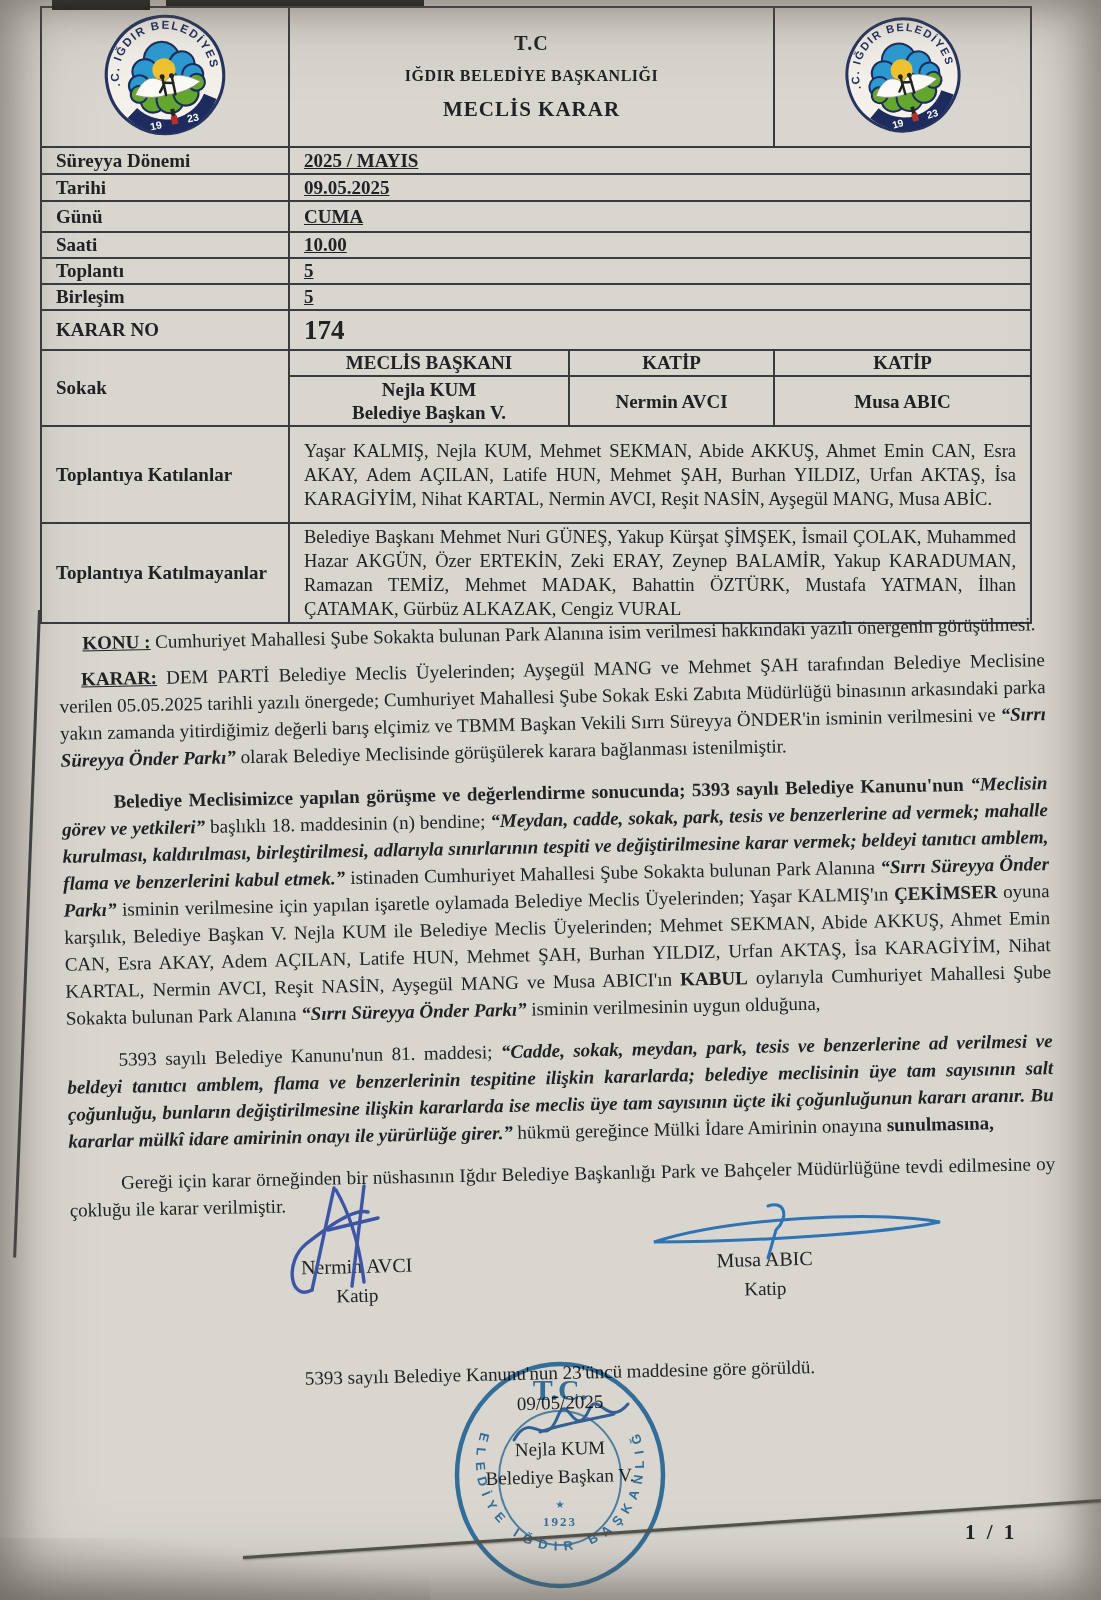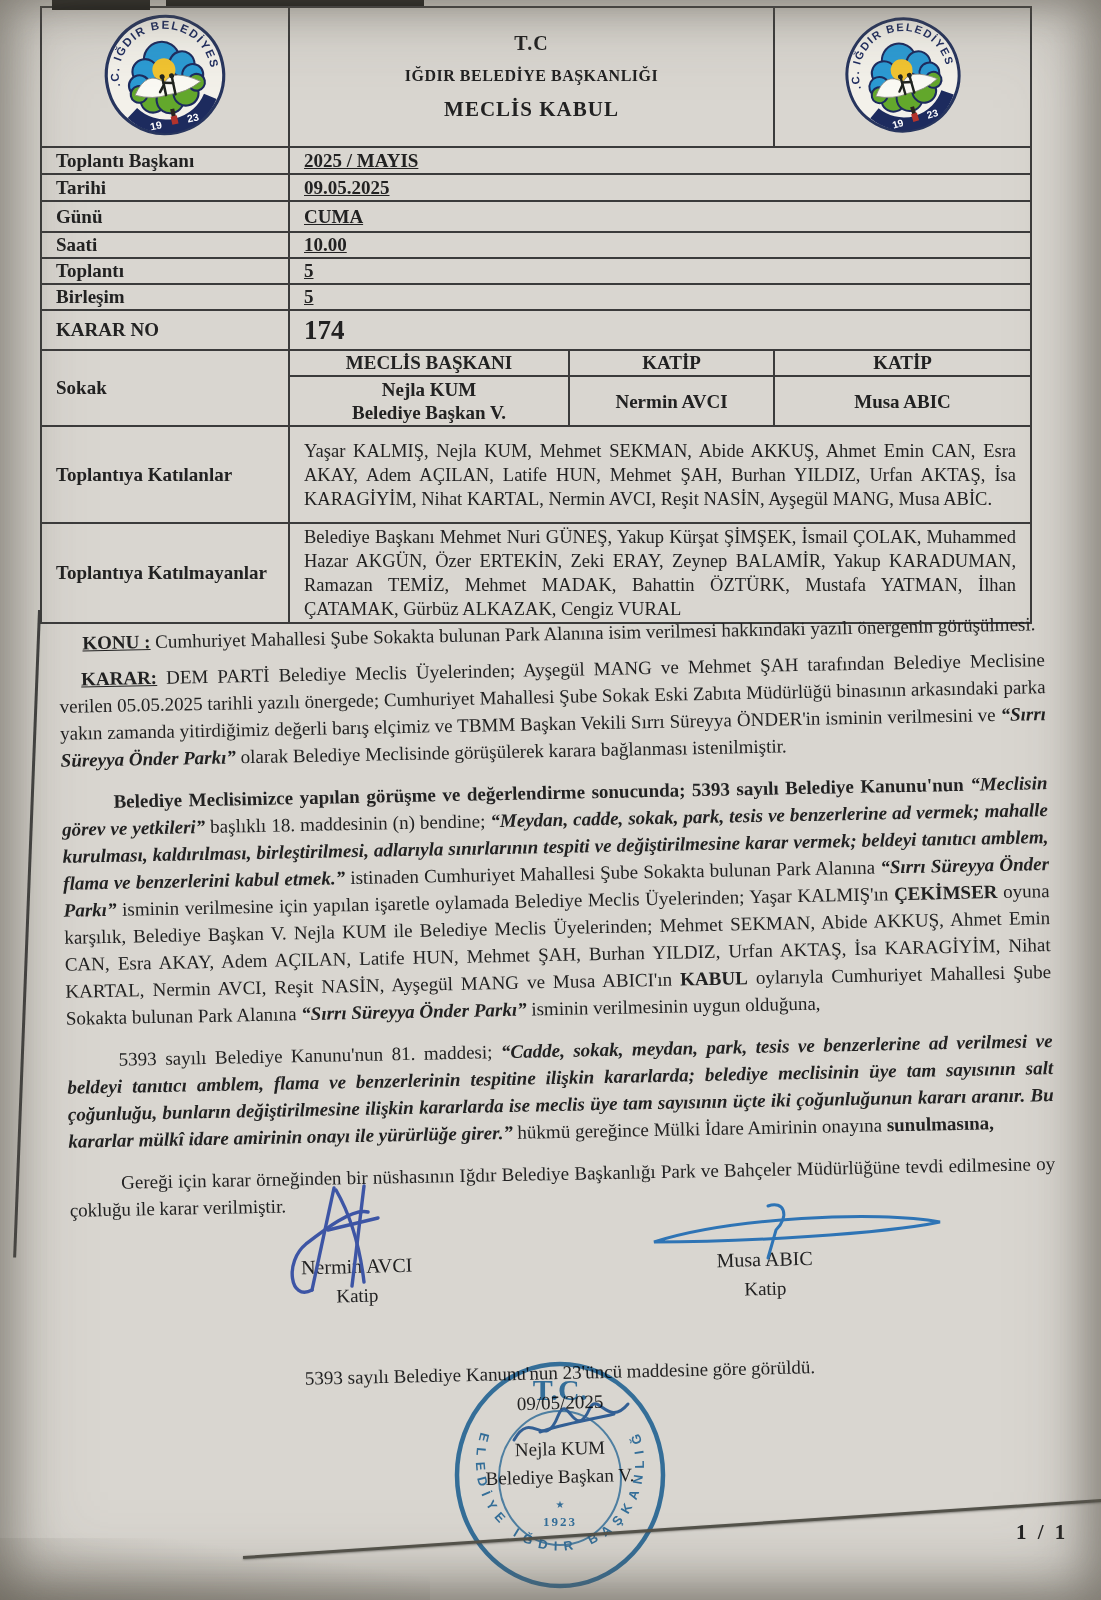--- a/index.html
+++ b/index.html
@@ -49,21 +49,21 @@
   
   .approval-line{position:absolute;left:230px;top:1362px;width:660px;text-align:center;
         font-size:19px;z-index:3;transform:rotate(-1.3deg);}
   .approval-date{position:absolute;left:430px;top:1392px;width:260px;text-align:center;
         font-size:19px;z-index:3;transform:rotate(-1.5deg);}
   .approval-name{position:absolute;left:430px;top:1438px;width:260px;text-align:center;
         font-size:19px;z-index:3;transform:rotate(-1.5deg);}
   .approval-title{position:absolute;left:420px;top:1466px;width:280px;text-align:center;
         font-size:19px;z-index:3;transform:rotate(-1.5deg);}
   .stamp{position:absolute;left:422px;top:1348px;z-index:6;mix-blend-mode:multiply;opacity:.93;}
-  .page-num{position:absolute;left:1016px;top:1520px;font-size:21px;font-weight:bold;
+  .page-num{position:absolute;left:965px;top:1520px;font-size:21px;font-weight:bold;
         letter-spacing:3px;z-index:4;}
   .crease{position:absolute;left:243px;top:1556px;width:866px;height:2.5px;background:#53524a;
         transform:rotate(-3.8deg);transform-origin:left center;z-index:7;box-shadow:0 1px 2px rgba(60,60,55,.5);}
   .corner-shade{position:absolute;left:0;top:1538px;width:430px;height:62px;z-index:2;
         background:linear-gradient(to top right,rgba(125,120,110,.5),rgba(125,120,110,0) 70%);}
 </style>
 </head>
 <body>
 
 <div class="page">
@@ -117,21 +117,21 @@
           </g>
           <path d="M22,92 A46,46 0 0 0 98,92" fill="none" stroke="#1d2b5e" stroke-width="13"></path>
           <rect x="57" y="103" width="6" height="8" fill="#b3332c"></rect>
           <text x="36" y="112" font-family="Liberation Sans, sans-serif" font-size="10" font-weight="bold" fill="#ffffff">19</text>
           <text x="72" y="112" font-family="Liberation Sans, sans-serif" font-size="10" font-weight="bold" fill="#ffffff">23</text>
         </svg>
       </td>
       <td class="title-cell" colspan="2">
         <div class="title-l1">T.C</div>
         <div class="title-l2">IĞDIR BELEDİYE BAŞKANLIĞI</div>
-        <div class="title-l3">MECLİS KABUL</div>
+        <div class="title-l3">MECLİS KARAR</div>
       </td>
       <td class="logo-cell">
         <svg width="122" height="126" viewBox="0 0 120 126" style="transform:rotate(-16deg)">
           <circle cx="60" cy="63" r="56" fill="#f3f1ea" stroke="#27355e" stroke-width="3"></circle>
           <path id="ringB" d="M 16,63 A 44,44 0 0 1 104,63" fill="none"></path>
           <text font-family="Liberation Sans, sans-serif" font-size="11" font-weight="bold" fill="#1d2b5e" letter-spacing="1.6">
             <textPath href="#ringB" startOffset="50%" text-anchor="middle">T.C. IĞDIR BELEDİYESİ</textPath>
           </text>
           <g>
             <g fill="#2b9bd4" stroke="#1d2b5e" stroke-width="2">
@@ -162,21 +162,21 @@
           </g>
           <path d="M22,92 A46,46 0 0 0 98,92" fill="none" stroke="#1d2b5e" stroke-width="13"></path>
           <rect x="57" y="103" width="6" height="8" fill="#b3332c"></rect>
           <text x="36" y="112" font-family="Liberation Sans, sans-serif" font-size="10" font-weight="bold" fill="#ffffff">19</text>
           <text x="72" y="112" font-family="Liberation Sans, sans-serif" font-size="10" font-weight="bold" fill="#ffffff">23</text>
         </svg>
       </td>
     </tr>
 
     <tr style="height:27px">
-      <td class="lbl">Toplantı Başkanı</td>
+      <td class="lbl">Süreyya Dönemi</td>
       <td class="val" colspan="3">2025 / MAYIS</td>
     </tr>
     <tr style="height:27px">
       <td class="lbl">Tarihi</td>
       <td class="val" colspan="3">09.05.2025</td>
     </tr>
     <tr style="height:31px">
       <td class="lbl">Günü</td>
       <td class="val" colspan="3">CUMA</td>
     </tr>

